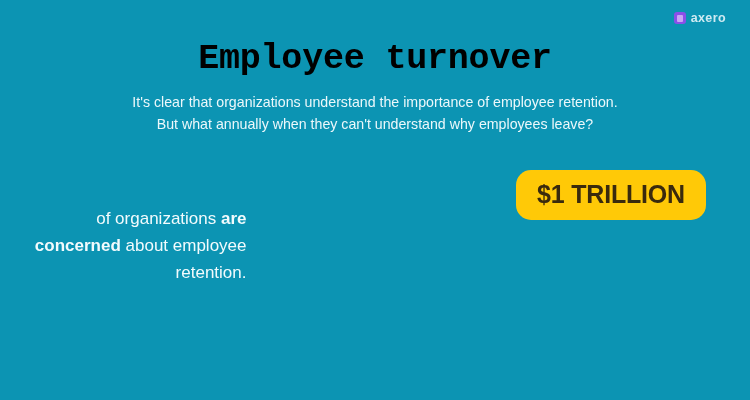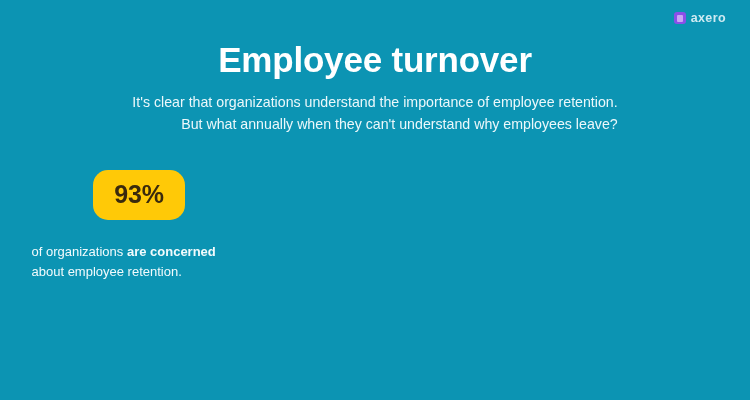--- a/index.html
+++ b/index.html
@@ -55,35 +55,36 @@
   .brand-name {
     color: #cfeaf2;
     font-size: 12.5px;
     font-weight: 700;
     letter-spacing: 0.4px;
   }
 
   
   .title {
     margin-top: 41px;
-    color: #ffffff;
+    color: #000000;
     font-size: 35px;
     font-weight: 700;
     letter-spacing: -0.2px;
     line-height: 1.08;
     text-align: center;
+    font-family: Liberation Mono, monospace;
   }
 
   .subtitle {
     margin-top: 12px;
     color: #ecf8fb;
     font-size: 14.2px;
     font-weight: 400;
     line-height: 1.55;
-    text-align: right;
+    text-align: center;
   }
   .subtitle-line { display: block; }
 
   
   .stats {
     margin-top: 35px;
     width: 750px;
     display: flex;
     justify-content: center;
     align-items: flex-start;
@@ -105,25 +106,25 @@
     display: flex;
     align-items: center;
     justify-content: center;
     font-size: 25px;
     font-weight: 700;
     letter-spacing: -0.2px;
     white-space: nowrap;
   }
 
   .stat-caption {
-    margin-top: 22px;
+    margin-top: 36px;
     color: #f2fbfd;
-    font-size: 13px;
+    font-size: 17px;
     line-height: 1.58;
-    text-align: left;
+    text-align: right;
     max-width: 215px;
   }
   .stat-caption b { font-weight: 700; }
 </style>
 </head>
 <body style="background: rgb(12, 148, 179);">
 
 <div class="infographic">
 
   <div class="brand">
@@ -134,24 +135,24 @@
   <h1 class="title">Employee turnover</h1>
 
   <p class="subtitle">
     <span class="subtitle-line">It's clear that organizations understand the importance of employee retention.</span>
     <span class="subtitle-line">But what annually when they can't understand why employees leave?</span>
   </p>
 
   <div class="stats">
 
     <div class="stat-col">
-      <div class="stat-badge" style="background: rgb(255, 201, 7); color: rgb(58, 42, 13);">93%</div>
       <div class="stat-caption"><span>of organizations </span><b>are concerned</b><span> about employee retention.</span></div>
     </div>
 
     <div class="stat-col">
     </div>
 
     <div class="stat-col">
+      <div class="stat-badge" style="background: rgb(255, 201, 7); color: rgb(58, 42, 13);">$1 TRILLION</div>
     </div>
 
   </div>
 </div>
 
 </body></html>

